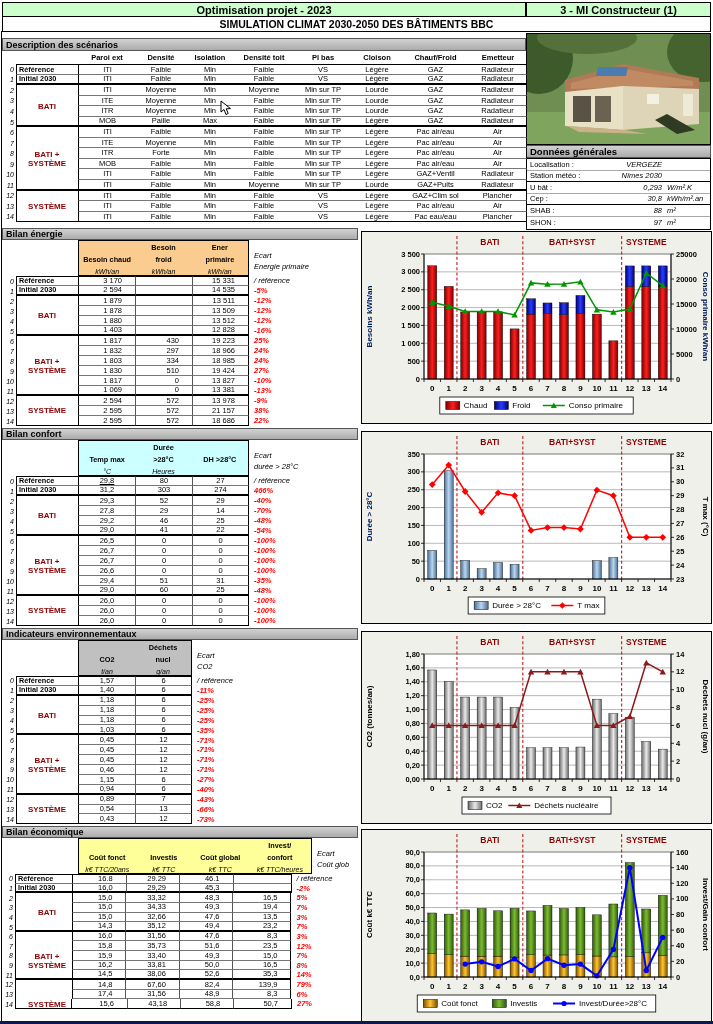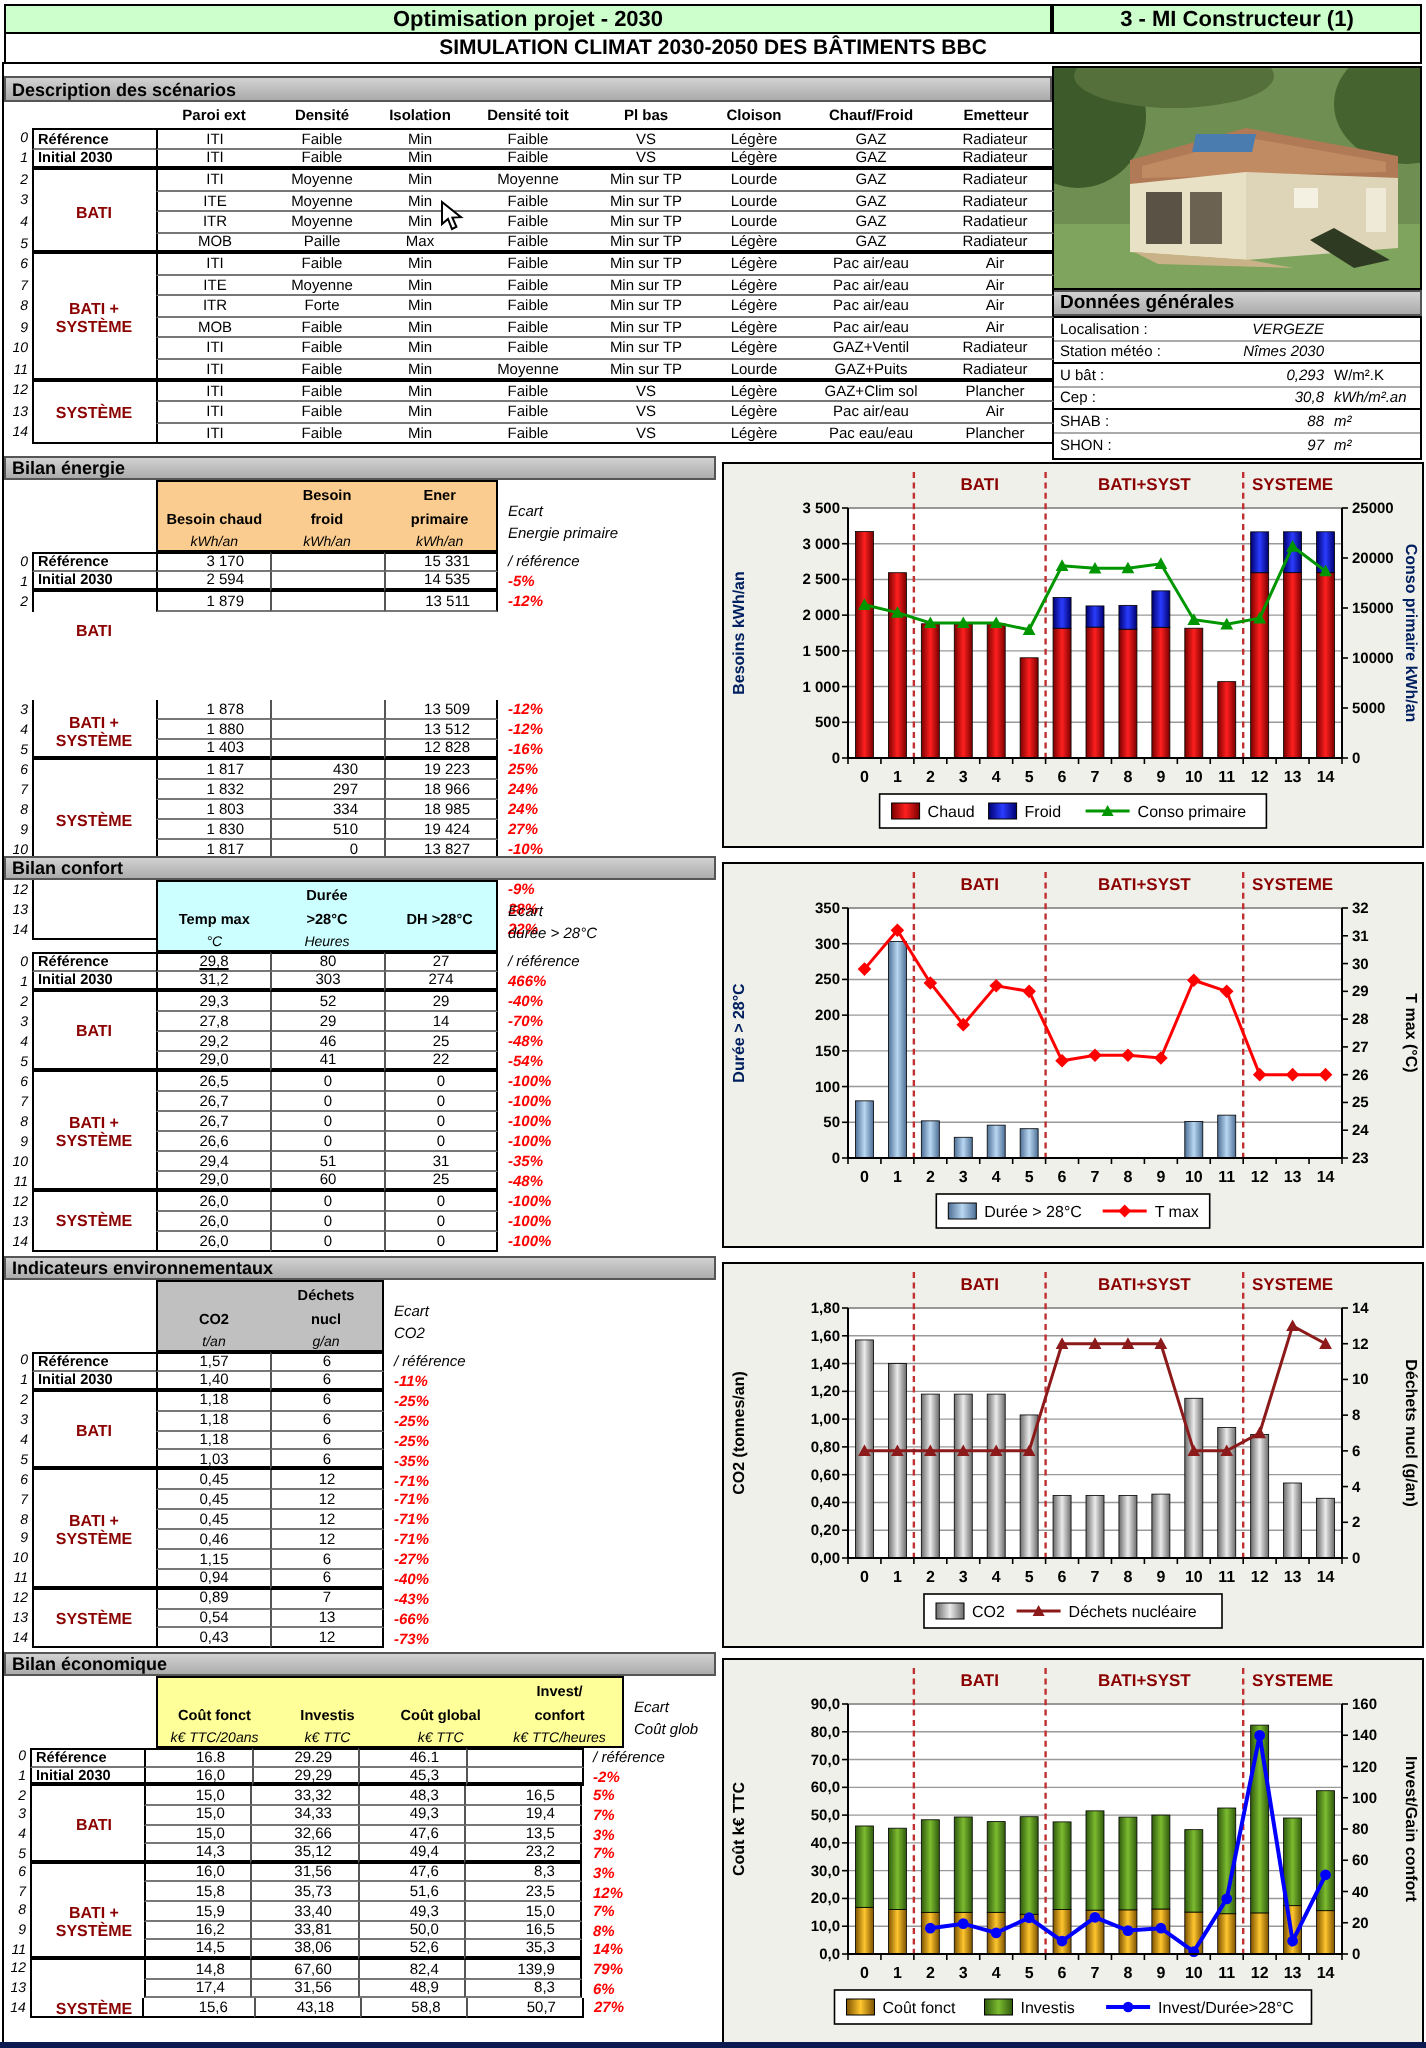--- a/index.html
+++ b/index.html
@@ -30,21 +30,21 @@
   .ehdr{position:absolute;font-style:italic;font-size:7.5px;line-height:1.45;white-space:nowrap;}
   .chartbox{border:1px solid #000;box-sizing:border-box;background:#f0f0ea;}
   .dgrow{display:flex;box-sizing:border-box;font-size:7.8px;align-items:center;}
   .scnh{display:flex;font-size:7.5px;font-weight:bold;}
 </style>
 </head>
 <body>
 
 <div class="page">
 
-  <div class="abs banner" style="left:2px;top:2px;width:524px;height:15px;">Optimisation projet - 2030</div>
+  <div class="abs banner" style="left:2px;top:2px;width:524px;height:15px;">Optimisation projet - 2023</div>
   <div class="abs banner" style="left:526px;top:2px;width:185px;height:15px;">3 - MI Constructeur (1)</div>
   <div class="abs subtitle" style="left:2px;top:17px;width:709px;height:15px;">SIMULATION CLIMAT 2030-2050 DES BÂTIMENTS BBC</div>
 
   <div class="abs secbar" style="left:2px;top:38px;width:524px;height:13px;">Description des scénarios</div>
 
   <div class="abs" style="left:526px;top:33px;width:185px;height:112px;border:1px solid #000;box-sizing:border-box;">
     <svg width="183" height="110" viewBox="0 0 183 110">
       <rect x="0" y="0" width="183" height="110" fill="#6f8f52"></rect>
       <ellipse cx="12" cy="24" rx="34" ry="36" fill="#3c5a2a"></ellipse>
       <ellipse cx="176" cy="18" rx="36" ry="30" fill="#44632e"></ellipse>
@@ -72,21 +72,21 @@
         <div class="cell" style="width: 42px; font-style: italic; padding-left: 2px;"></div>
       </div>
       <div class="dgrow" style="height: 11.6px; border-bottom: 1px solid rgb(0, 0, 0);">
         <div class="cell" style="width: 80px; padding-left: 3px;">Station météo :</div>
         <div class="cell rgt" style="width: 58px; font-style: italic; padding-right: 3px;">Nîmes 2030</div>
         <div class="cell" style="width: 42px; font-style: italic; padding-left: 2px;"></div>
       </div>
       <div class="dgrow" style="height: 11.6px; border-bottom: 1px solid rgb(170, 170, 170);">
         <div class="cell" style="width: 80px; padding-left: 3px;">U bât :</div>
         <div class="cell rgt" style="width: 58px; font-style: italic; padding-right: 3px;">0,293</div>
-        <div class="cell" style="width: 42px; padding-left: 2px;">W/m².K</div>
+        <div class="cell" style="width: 42px; font-style: italic; padding-left: 2px;">W/m².K</div>
       </div>
       <div class="dgrow" style="height: 11.6px; border-bottom: 1px solid rgb(0, 0, 0);">
         <div class="cell" style="width: 80px; padding-left: 3px;">Cep :</div>
         <div class="cell rgt" style="width: 58px; font-style: italic; padding-right: 3px;">30,8</div>
         <div class="cell" style="width: 42px; font-style: italic; padding-left: 2px;">kWh/m².an</div>
       </div>
       <div class="dgrow" style="height: 11.6px; border-bottom: 1px solid rgb(170, 170, 170);">
         <div class="cell" style="width: 80px; padding-left: 3px;">SHAB :</div>
         <div class="cell rgt" style="width: 58px; font-style: italic; padding-right: 3px;">88</div>
         <div class="cell" style="width: 42px; font-style: italic; padding-left: 2px;">m²</div>
@@ -339,21 +339,21 @@
           <div class="cell ecart" style="width: 72px;">-5%</div>
         </div>
         <div class="row" style="height: 10px;">
           <div class="cell num" style="width: 14px;">2</div>
           <div class="cell" style="width: 62px; border-left: 1px solid rgb(0, 0, 0);"></div>
           <div class="cell rgt" style="width: 57px; border-bottom: 1px solid rgb(119, 119, 119); border-left: 1px solid rgb(0, 0, 0);">1 879</div>
           <div class="cell rgt" style="width: 57px; border-bottom: 1px solid rgb(119, 119, 119); border-left: 1px solid rgb(85, 85, 85);"></div>
           <div class="cell rgt" style="width: 57px; border-bottom: 1px solid rgb(119, 119, 119); border-left: 1px solid rgb(85, 85, 85); border-right: 1px solid rgb(0, 0, 0);">13 511</div>
           <div class="cell ecart" style="width: 72px;">-12%</div>
         </div>
-        <div class="row" style="height: 10px; margin-top: 44px;">
+        <div class="row" style="height: 10px;">
           <div class="cell num" style="width: 14px;">3</div>
           <div class="cell" style="width: 62px; border-left: 1px solid rgb(0, 0, 0);"></div>
           <div class="cell rgt" style="width: 57px; border-bottom: 1px solid rgb(119, 119, 119); border-left: 1px solid rgb(0, 0, 0);">1 878</div>
           <div class="cell rgt" style="width: 57px; border-bottom: 1px solid rgb(119, 119, 119); border-left: 1px solid rgb(85, 85, 85);"></div>
           <div class="cell rgt" style="width: 57px; border-bottom: 1px solid rgb(119, 119, 119); border-left: 1px solid rgb(85, 85, 85); border-right: 1px solid rgb(0, 0, 0);">13 509</div>
           <div class="cell ecart" style="width: 72px;">-12%</div>
         </div>
         <div class="row" style="height: 10px;">
           <div class="cell num" style="width: 14px;">4</div>
           <div class="cell" style="width: 62px; border-left: 1px solid rgb(0, 0, 0);"></div>

